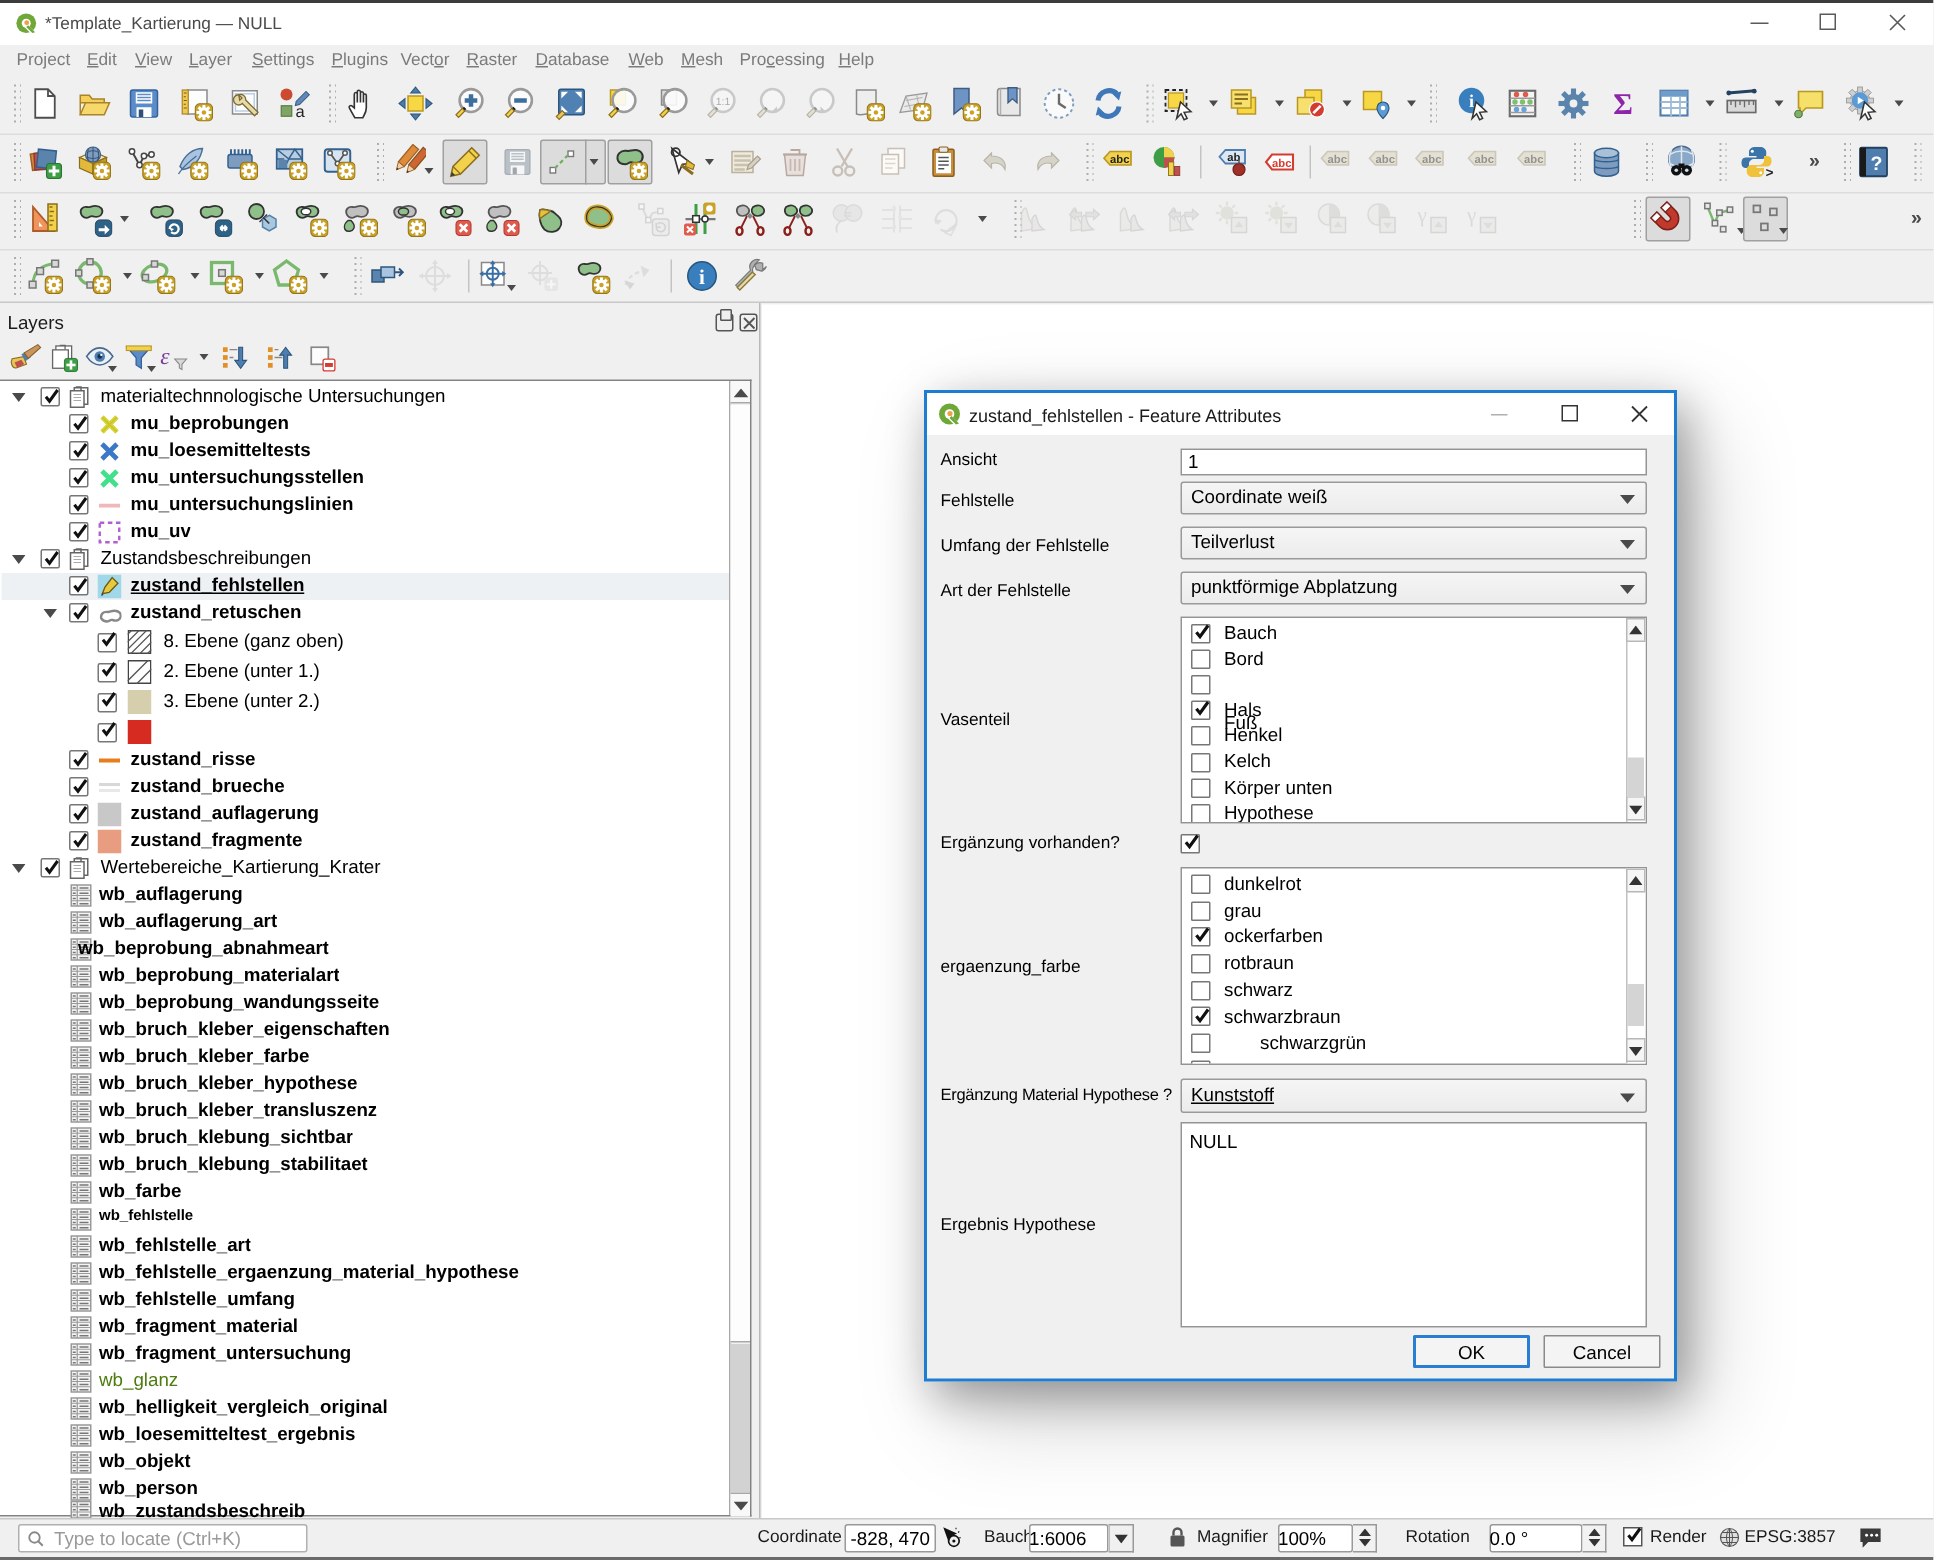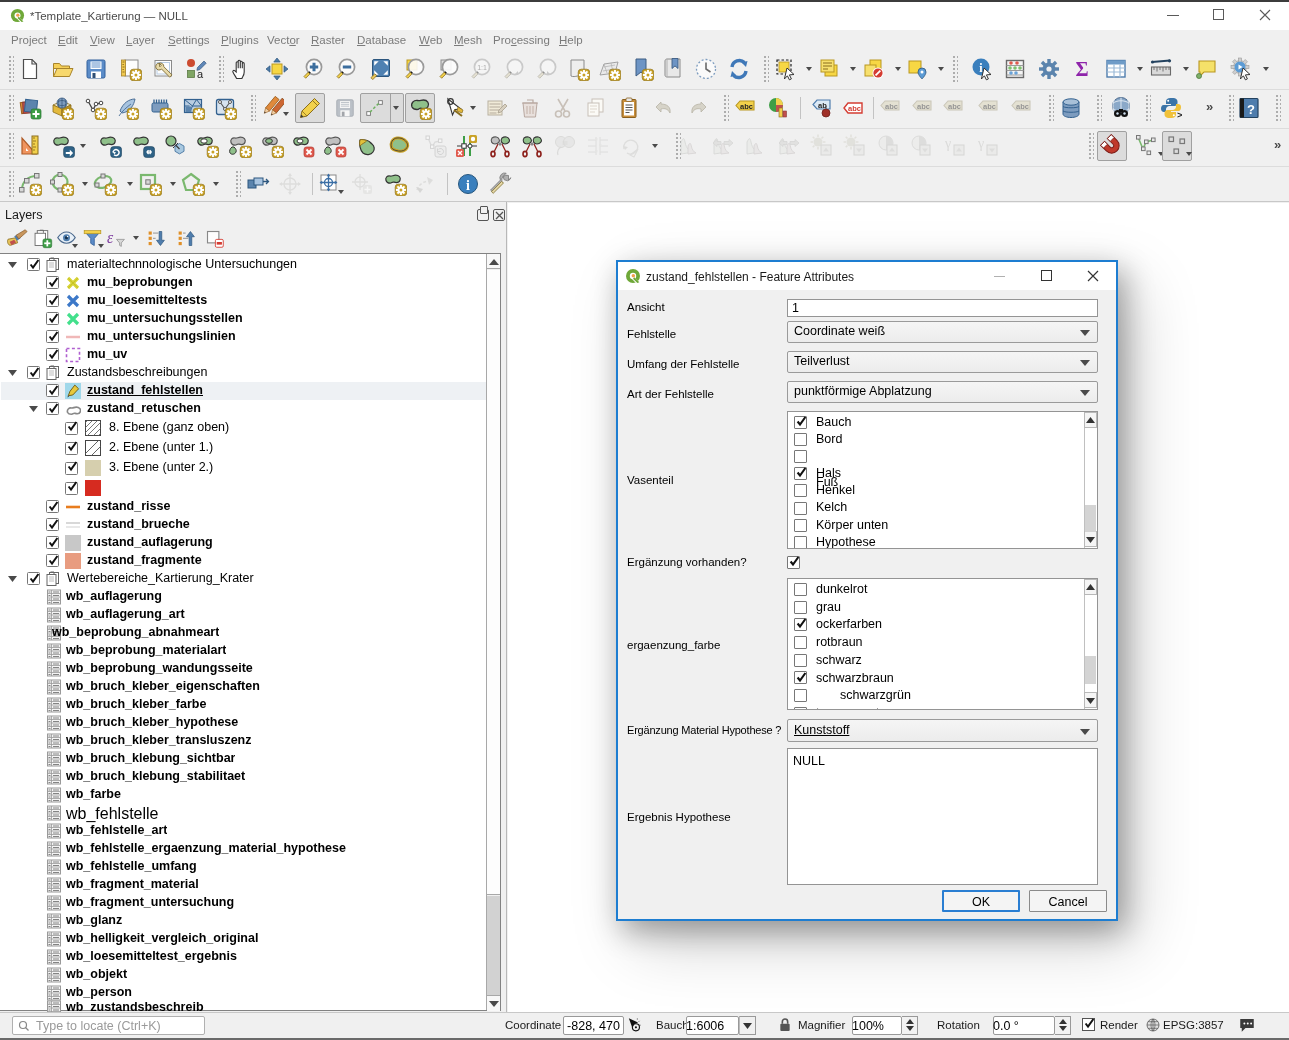--- a/index.html
+++ b/index.html
@@ -1393,21 +1393,21 @@
     <rect x="1.5" y="1" width="13" height="14" fill="#f4f4f4" stroke="#999"></rect>
     <path d="M1.5 4.5h13M1.5 8h13M1.5 11.5h13M5.5 1v14" stroke="#999" stroke-width="0.8"></path>
     <path d="M7 3h6M7 6.5h6M7 10h6M7 13.5h6M2.5 3h2M2.5 6.5h2M2.5 10h2M2.5 13.5h2" stroke="#777" stroke-width="0.9"></path>
   </svg>
 <div class="abs" style="left:66px;top:787px;font-size:12.5px;font-weight:bold;text-decoration:none;color:#000;white-space:nowrap;max-width:420px;overflow:hidden;">wb_farbe</div>
 <svg class="abs" style="left:46px;top:805px" width="16" height="16" viewBox="0 0 16 16">
     <rect x="1.5" y="1" width="13" height="14" fill="#f4f4f4" stroke="#999"></rect>
     <path d="M1.5 4.5h13M1.5 8h13M1.5 11.5h13M5.5 1v14" stroke="#999" stroke-width="0.8"></path>
     <path d="M7 3h6M7 6.5h6M7 10h6M7 13.5h6M2.5 3h2M2.5 6.5h2M2.5 10h2M2.5 13.5h2" stroke="#777" stroke-width="0.9"></path>
   </svg>
-<div class="abs" style="left:66px;top:805px;font-size:16px;font-weight:normal;text-decoration:none;color:#000;white-space:nowrap;max-width:420px;overflow:hidden;">wb_fehlstelle</div>
+<div class="abs" style="left:66px;top:805px;font-size:10px;font-weight:bold;text-decoration:none;color:#000;white-space:nowrap;max-width:420px;overflow:hidden;">wb_fehlstelle</div>
 <svg class="abs" style="left:46px;top:823px" width="16" height="16" viewBox="0 0 16 16">
     <rect x="1.5" y="1" width="13" height="14" fill="#f4f4f4" stroke="#999"></rect>
     <path d="M1.5 4.5h13M1.5 8h13M1.5 11.5h13M5.5 1v14" stroke="#999" stroke-width="0.8"></path>
     <path d="M7 3h6M7 6.5h6M7 10h6M7 13.5h6M2.5 3h2M2.5 6.5h2M2.5 10h2M2.5 13.5h2" stroke="#777" stroke-width="0.9"></path>
   </svg>
 <div class="abs" style="left:66px;top:823px;font-size:12.5px;font-weight:bold;text-decoration:none;color:#000;white-space:nowrap;max-width:420px;overflow:hidden;">wb_fehlstelle_art</div>
 <svg class="abs" style="left:46px;top:841px" width="16" height="16" viewBox="0 0 16 16">
     <rect x="1.5" y="1" width="13" height="14" fill="#f4f4f4" stroke="#999"></rect>
     <path d="M1.5 4.5h13M1.5 8h13M1.5 11.5h13M5.5 1v14" stroke="#999" stroke-width="0.8"></path>
     <path d="M7 3h6M7 6.5h6M7 10h6M7 13.5h6M2.5 3h2M2.5 6.5h2M2.5 10h2M2.5 13.5h2" stroke="#777" stroke-width="0.9"></path>
@@ -1429,21 +1429,21 @@
     <rect x="1.5" y="1" width="13" height="14" fill="#f4f4f4" stroke="#999"></rect>
     <path d="M1.5 4.5h13M1.5 8h13M1.5 11.5h13M5.5 1v14" stroke="#999" stroke-width="0.8"></path>
     <path d="M7 3h6M7 6.5h6M7 10h6M7 13.5h6M2.5 3h2M2.5 6.5h2M2.5 10h2M2.5 13.5h2" stroke="#777" stroke-width="0.9"></path>
   </svg>
 <div class="abs" style="left:66px;top:895px;font-size:12.5px;font-weight:bold;text-decoration:none;color:#000;white-space:nowrap;max-width:420px;overflow:hidden;">wb_fragment_untersuchung</div>
 <svg class="abs" style="left:46px;top:913px" width="16" height="16" viewBox="0 0 16 16">
     <rect x="1.5" y="1" width="13" height="14" fill="#f4f4f4" stroke="#999"></rect>
     <path d="M1.5 4.5h13M1.5 8h13M1.5 11.5h13M5.5 1v14" stroke="#999" stroke-width="0.8"></path>
     <path d="M7 3h6M7 6.5h6M7 10h6M7 13.5h6M2.5 3h2M2.5 6.5h2M2.5 10h2M2.5 13.5h2" stroke="#777" stroke-width="0.9"></path>
   </svg>
-<div class="abs" style="left:66px;top:913px;font-size:12.5px;font-weight:bold;text-decoration:none;color:#000000;white-space:nowrap;max-width:420px;overflow:hidden;">wb_glanz</div>
+<div class="abs" style="left:66px;top:913px;font-size:12.5px;font-weight:normal;text-decoration:none;color:#4d7c0f;white-space:nowrap;max-width:420px;overflow:hidden;">wb_glanz</div>
 <svg class="abs" style="left:46px;top:931px" width="16" height="16" viewBox="0 0 16 16">
     <rect x="1.5" y="1" width="13" height="14" fill="#f4f4f4" stroke="#999"></rect>
     <path d="M1.5 4.5h13M1.5 8h13M1.5 11.5h13M5.5 1v14" stroke="#999" stroke-width="0.8"></path>
     <path d="M7 3h6M7 6.5h6M7 10h6M7 13.5h6M2.5 3h2M2.5 6.5h2M2.5 10h2M2.5 13.5h2" stroke="#777" stroke-width="0.9"></path>
   </svg>
 <div class="abs" style="left:66px;top:931px;font-size:12.5px;font-weight:bold;text-decoration:none;color:#000;white-space:nowrap;max-width:420px;overflow:hidden;">wb_helligkeit_vergleich_original</div>
 <svg class="abs" style="left:46px;top:949px" width="16" height="16" viewBox="0 0 16 16">
     <rect x="1.5" y="1" width="13" height="14" fill="#f4f4f4" stroke="#999"></rect>
     <path d="M1.5 4.5h13M1.5 8h13M1.5 11.5h13M5.5 1v14" stroke="#999" stroke-width="0.8"></path>
     <path d="M7 3h6M7 6.5h6M7 10h6M7 13.5h6M2.5 3h2M2.5 6.5h2M2.5 10h2M2.5 13.5h2" stroke="#777" stroke-width="0.9"></path>

